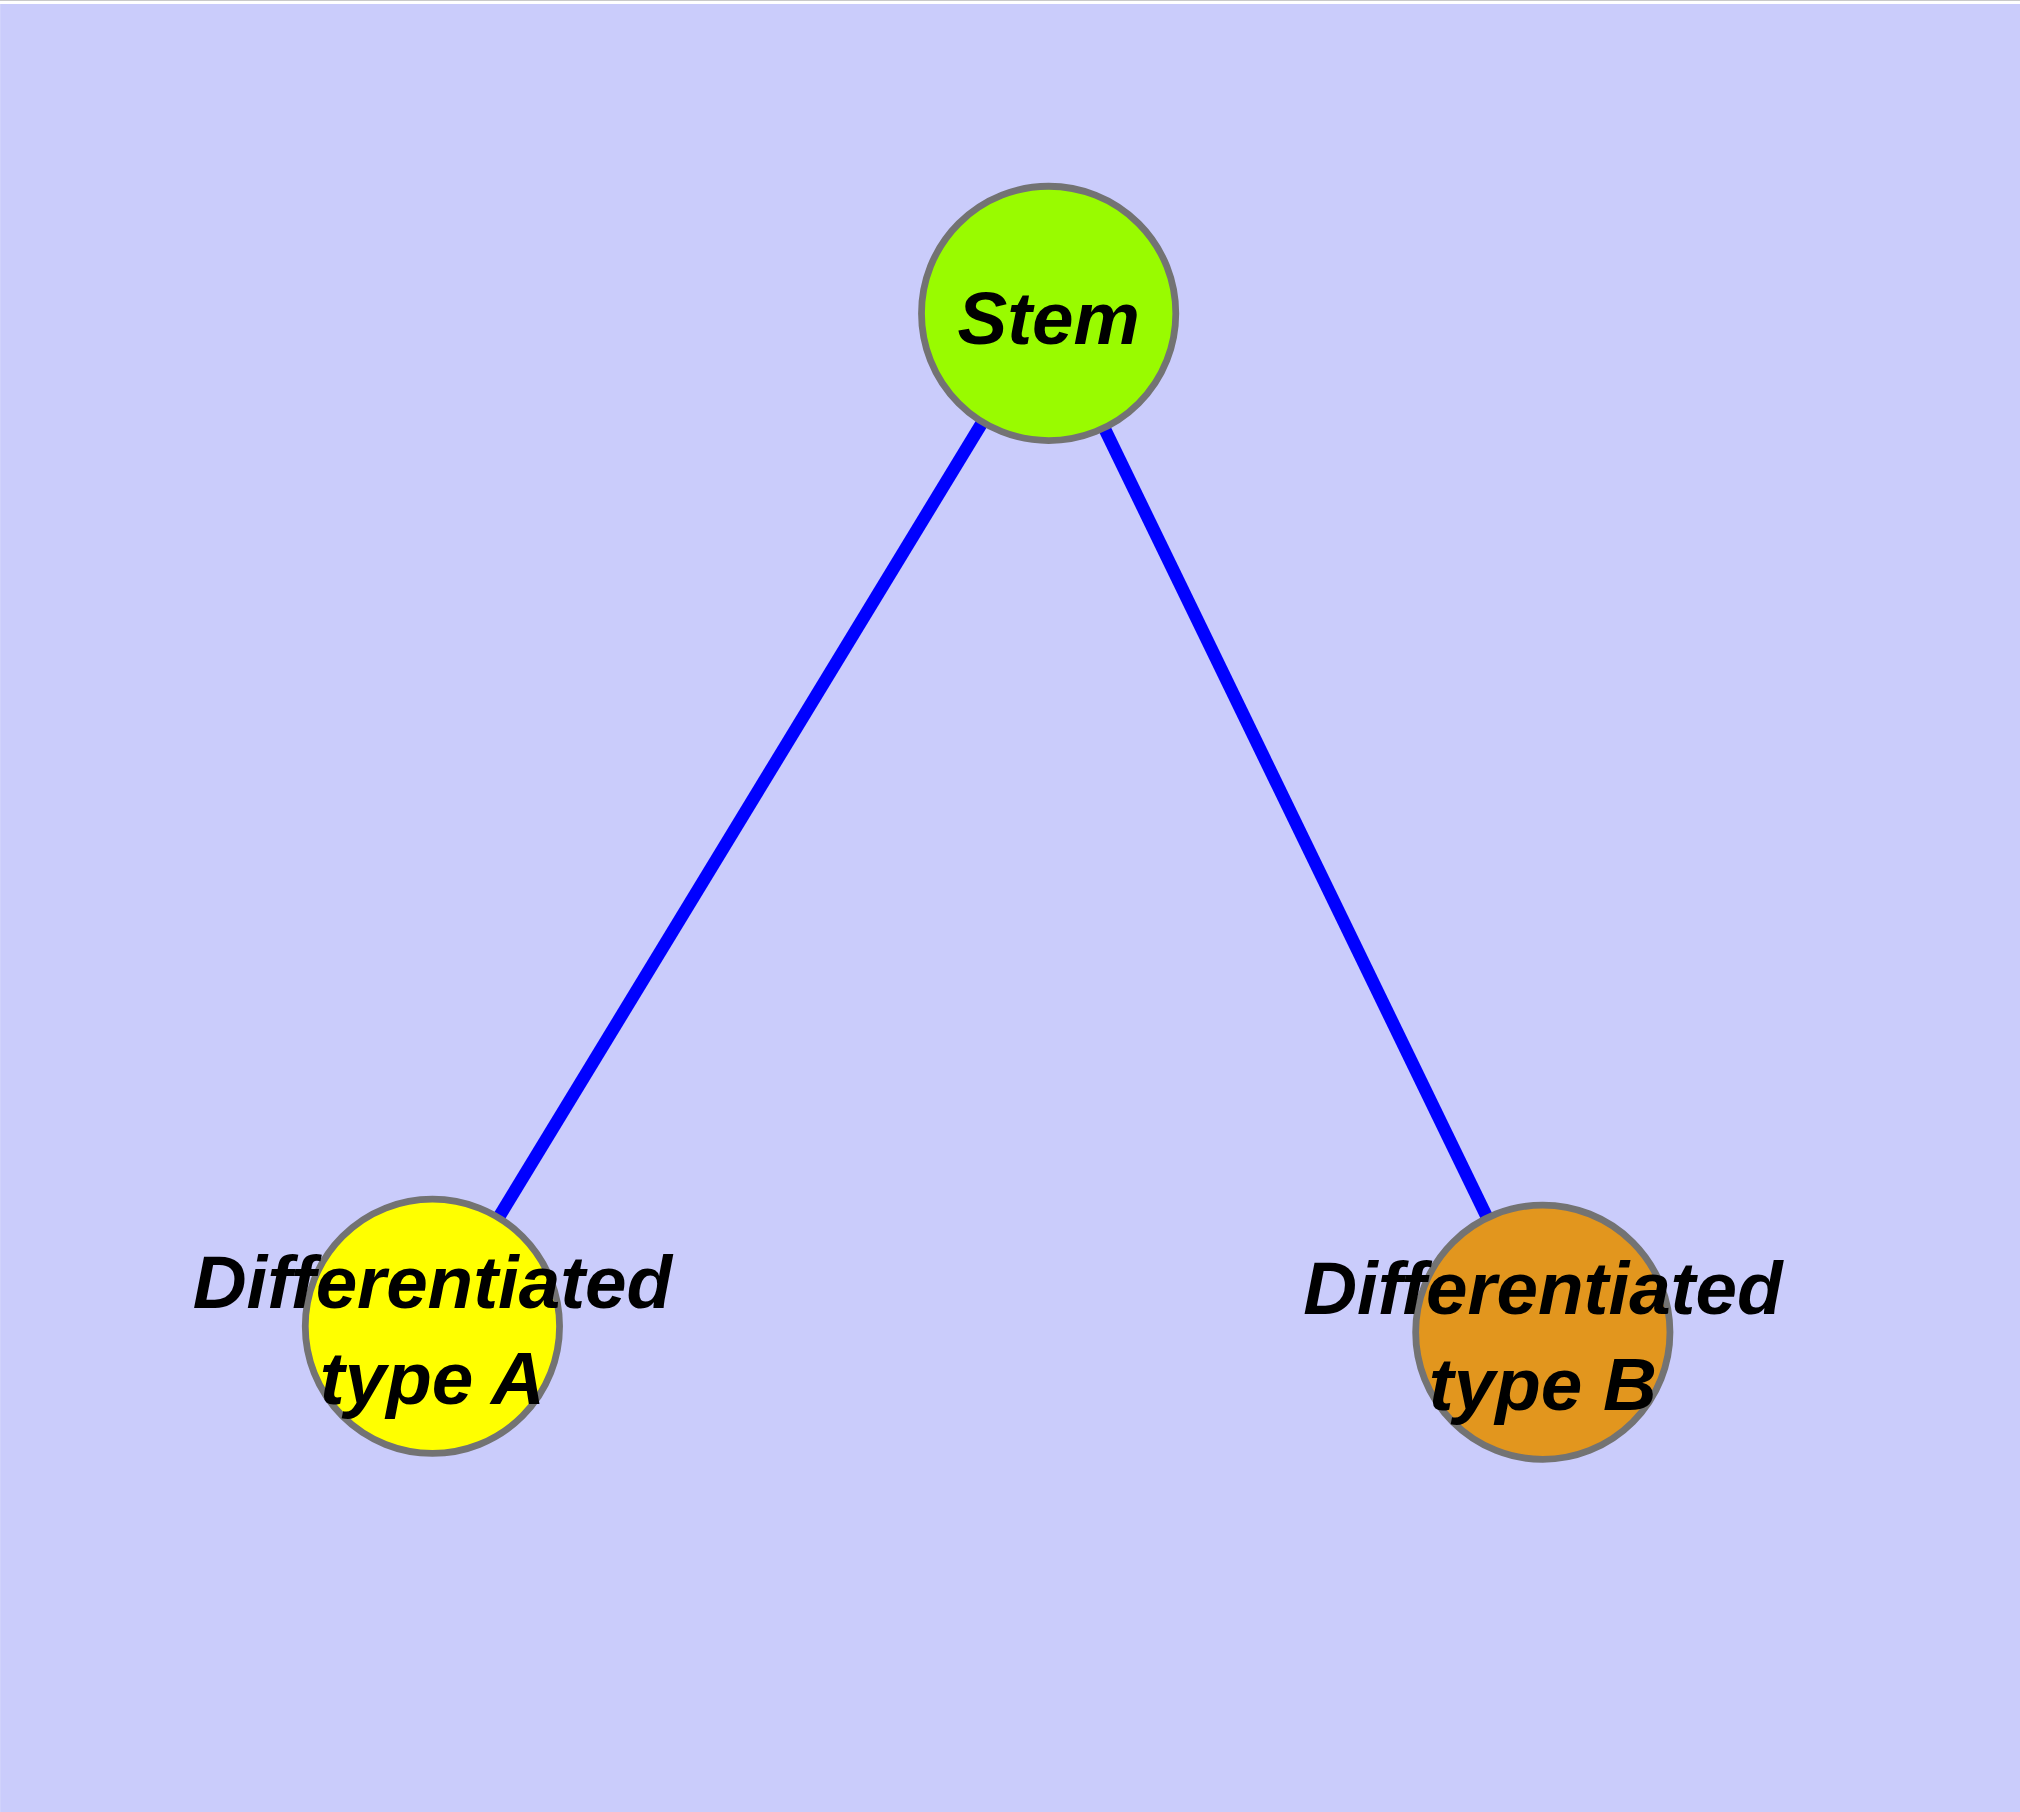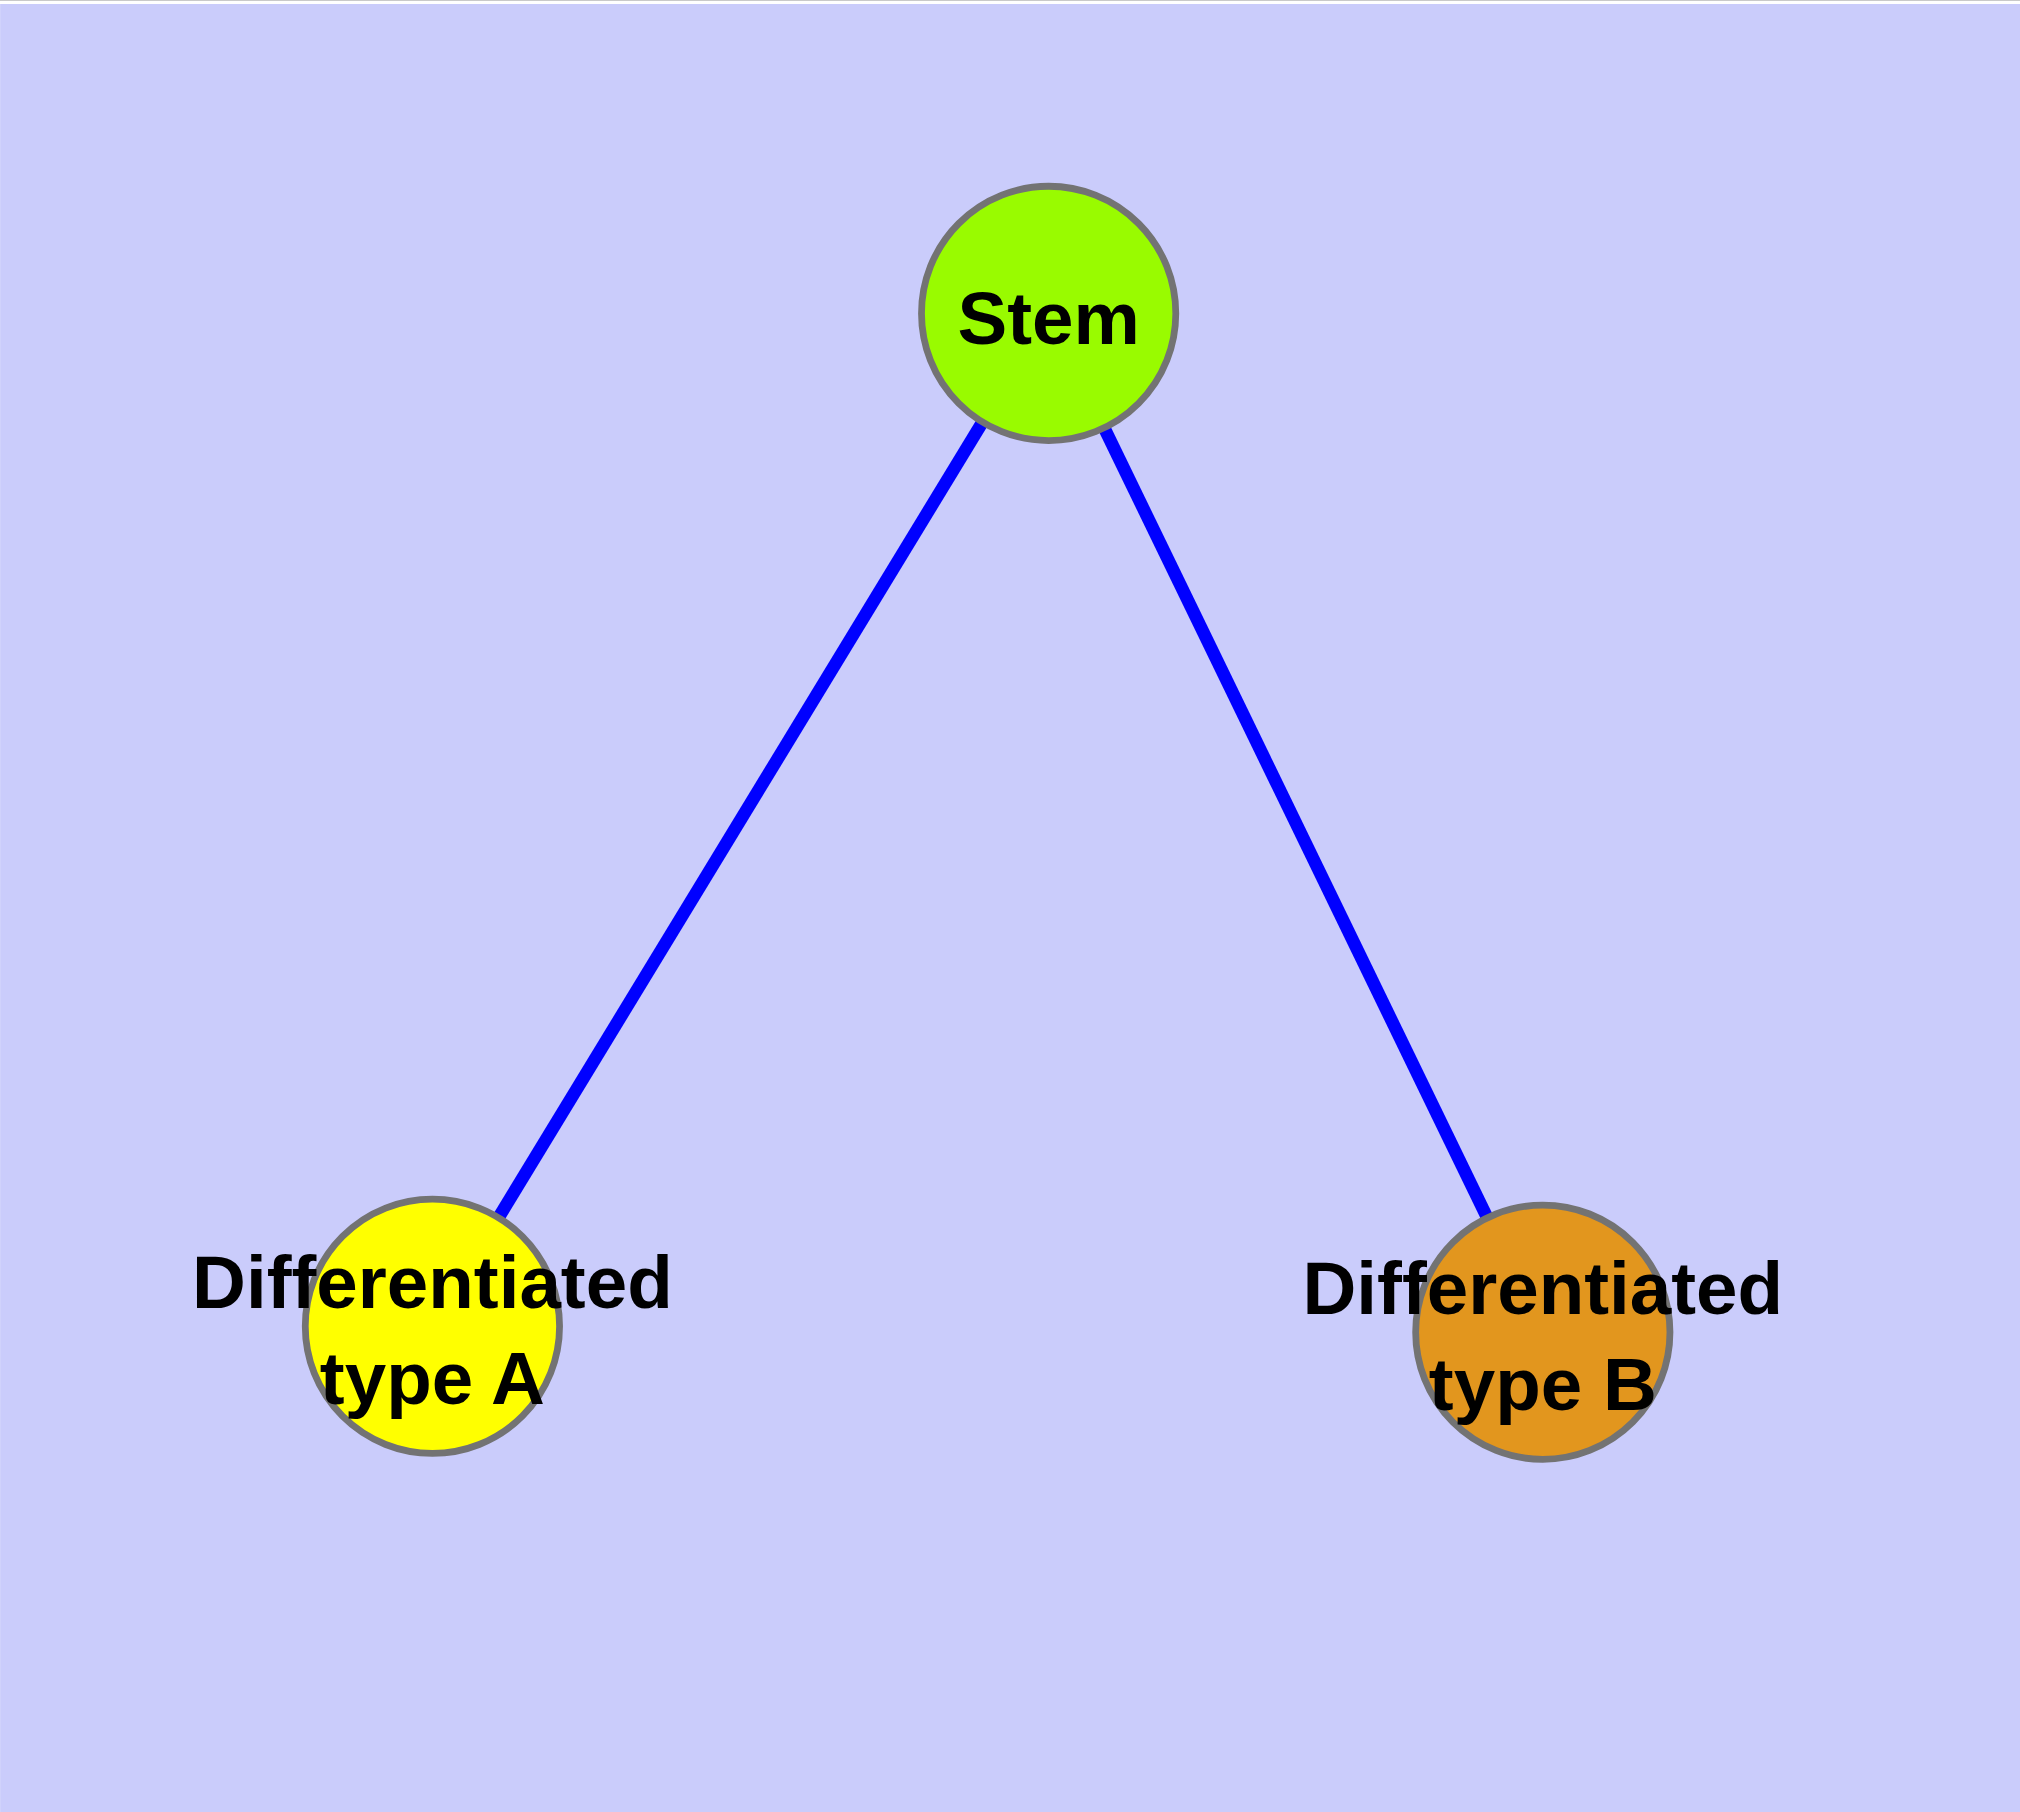--- a/index.html
+++ b/index.html
@@ -7,20 +7,21 @@
     padding: 0;
     background: #ffffff;
   }
   .canvas {
     position: relative;
     width: 2021px;
     height: 1812px;
     background: #ffffff;
     font-family: "Liberation Sans", sans-serif;
     overflow: hidden;
+    font-style: italic;
   }
   .top-hairline {
     position: absolute;
     top: 0; left: 0;
     width: 100%; height: 0.8px;
     background: #c9c9c9;
   }
   .top-margin {
     position: absolute;
     top: 0.8px; left: 0;

